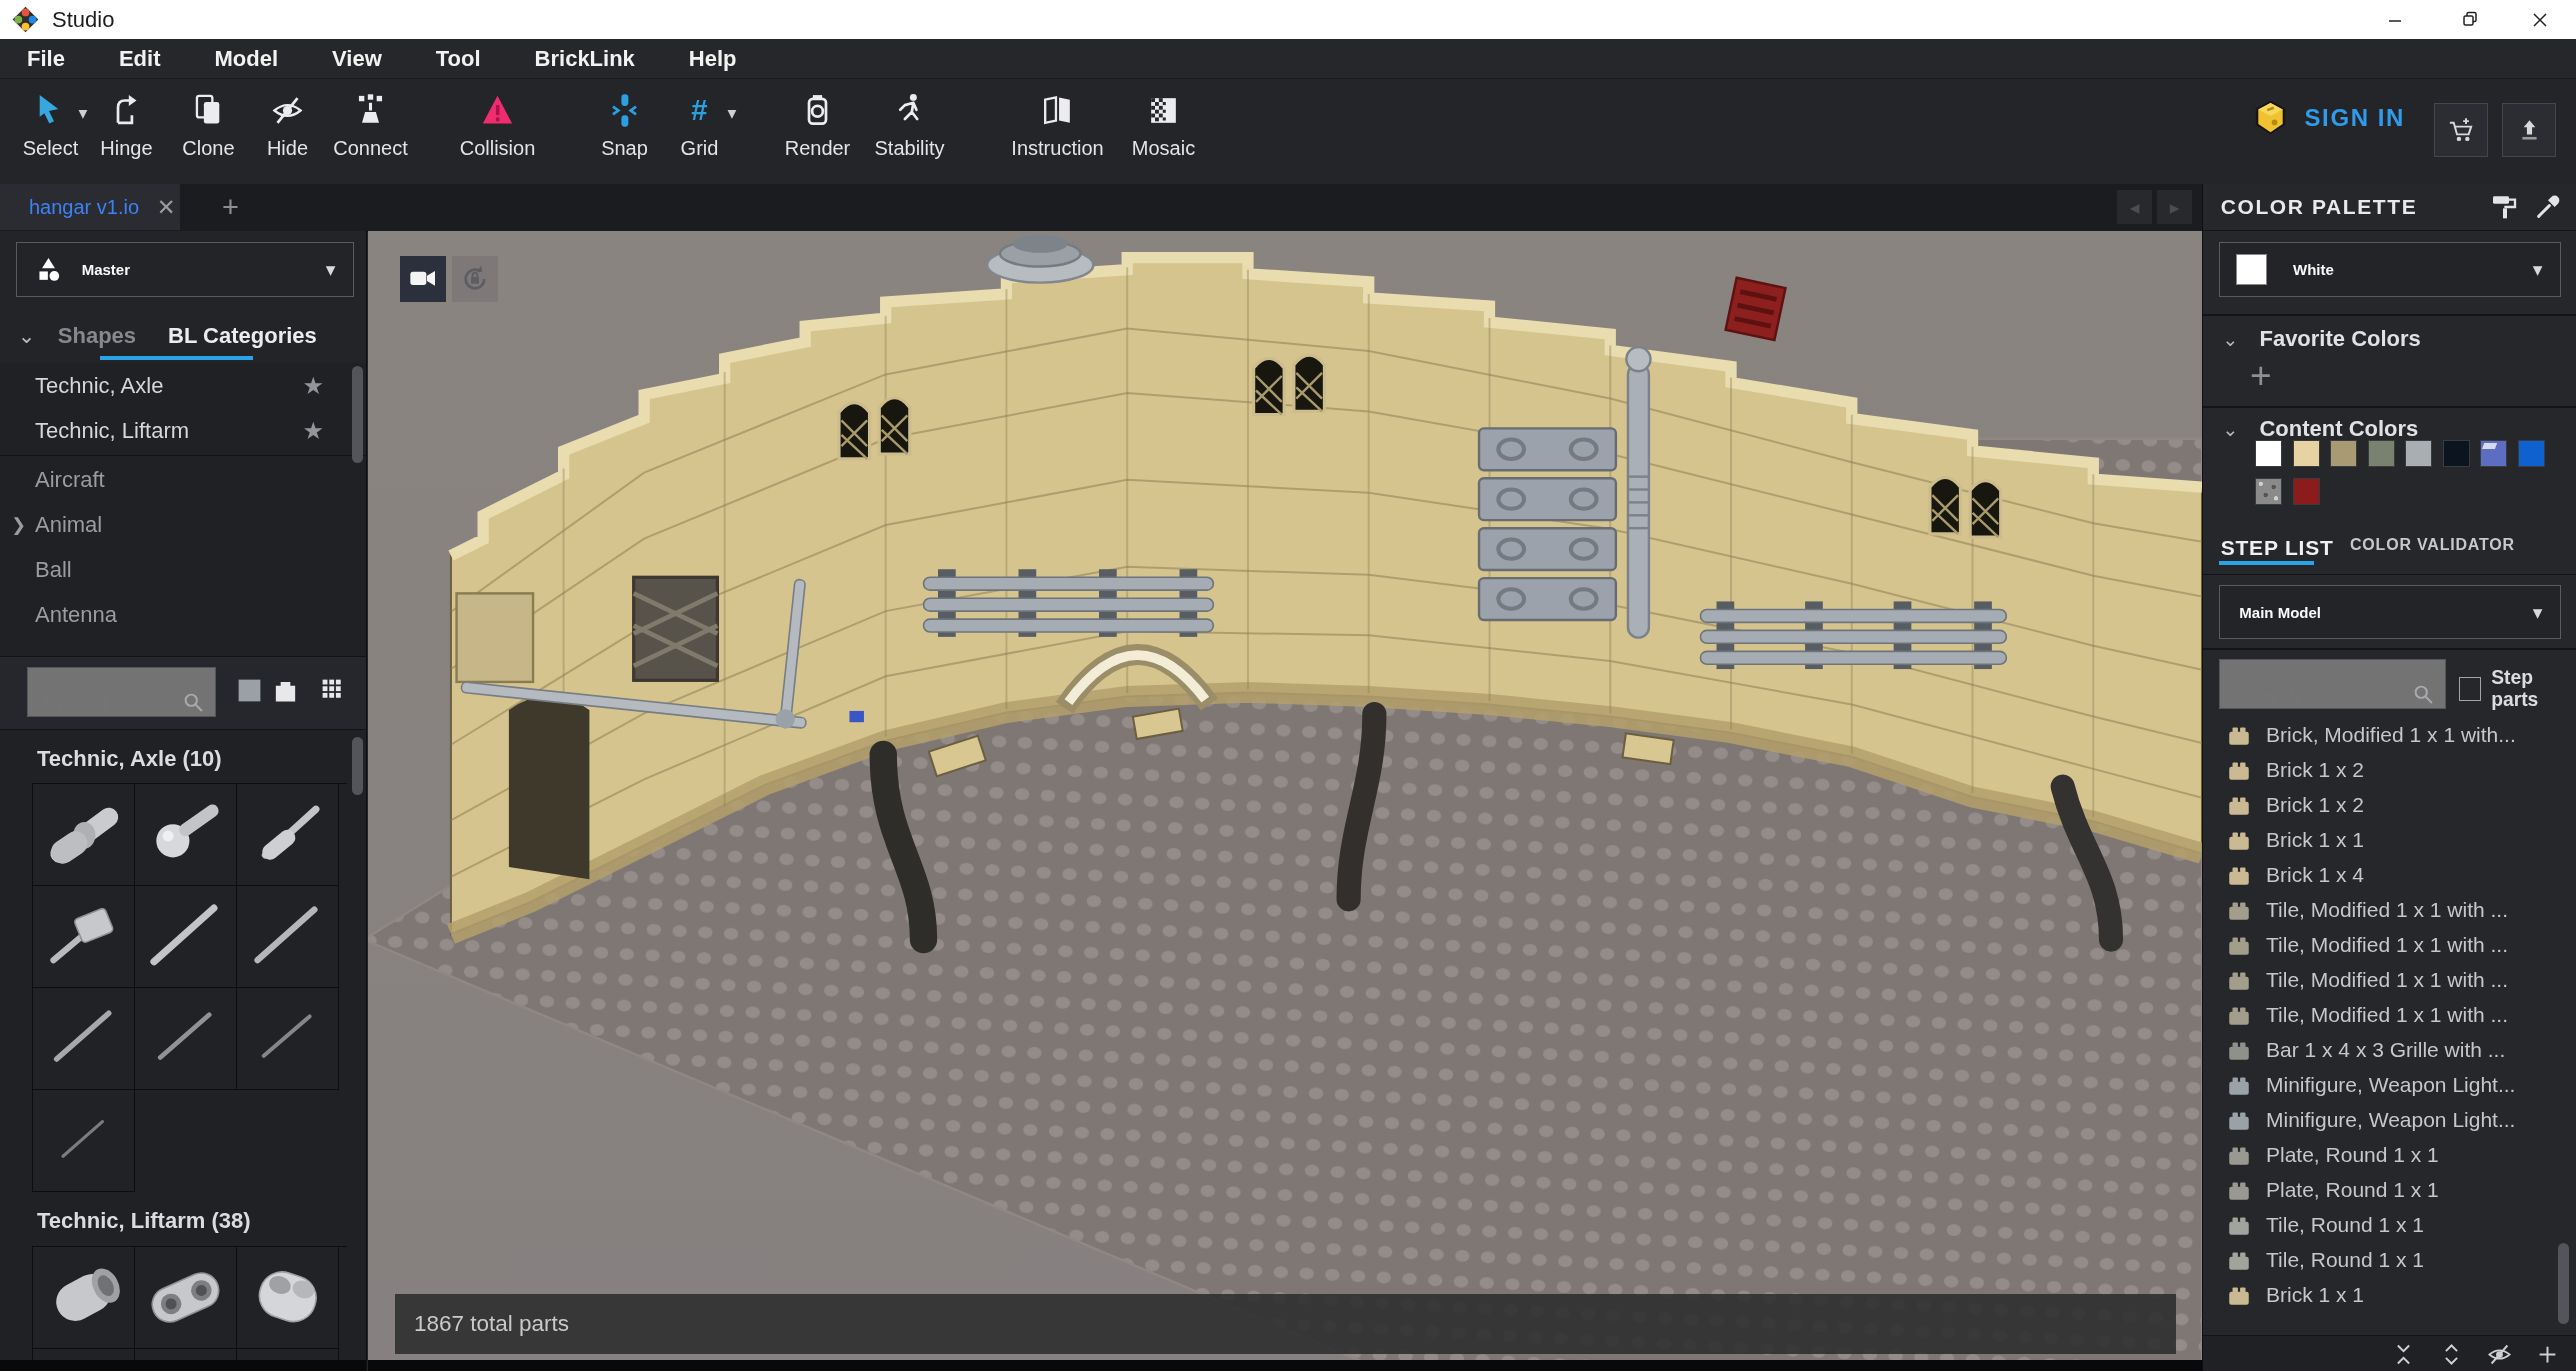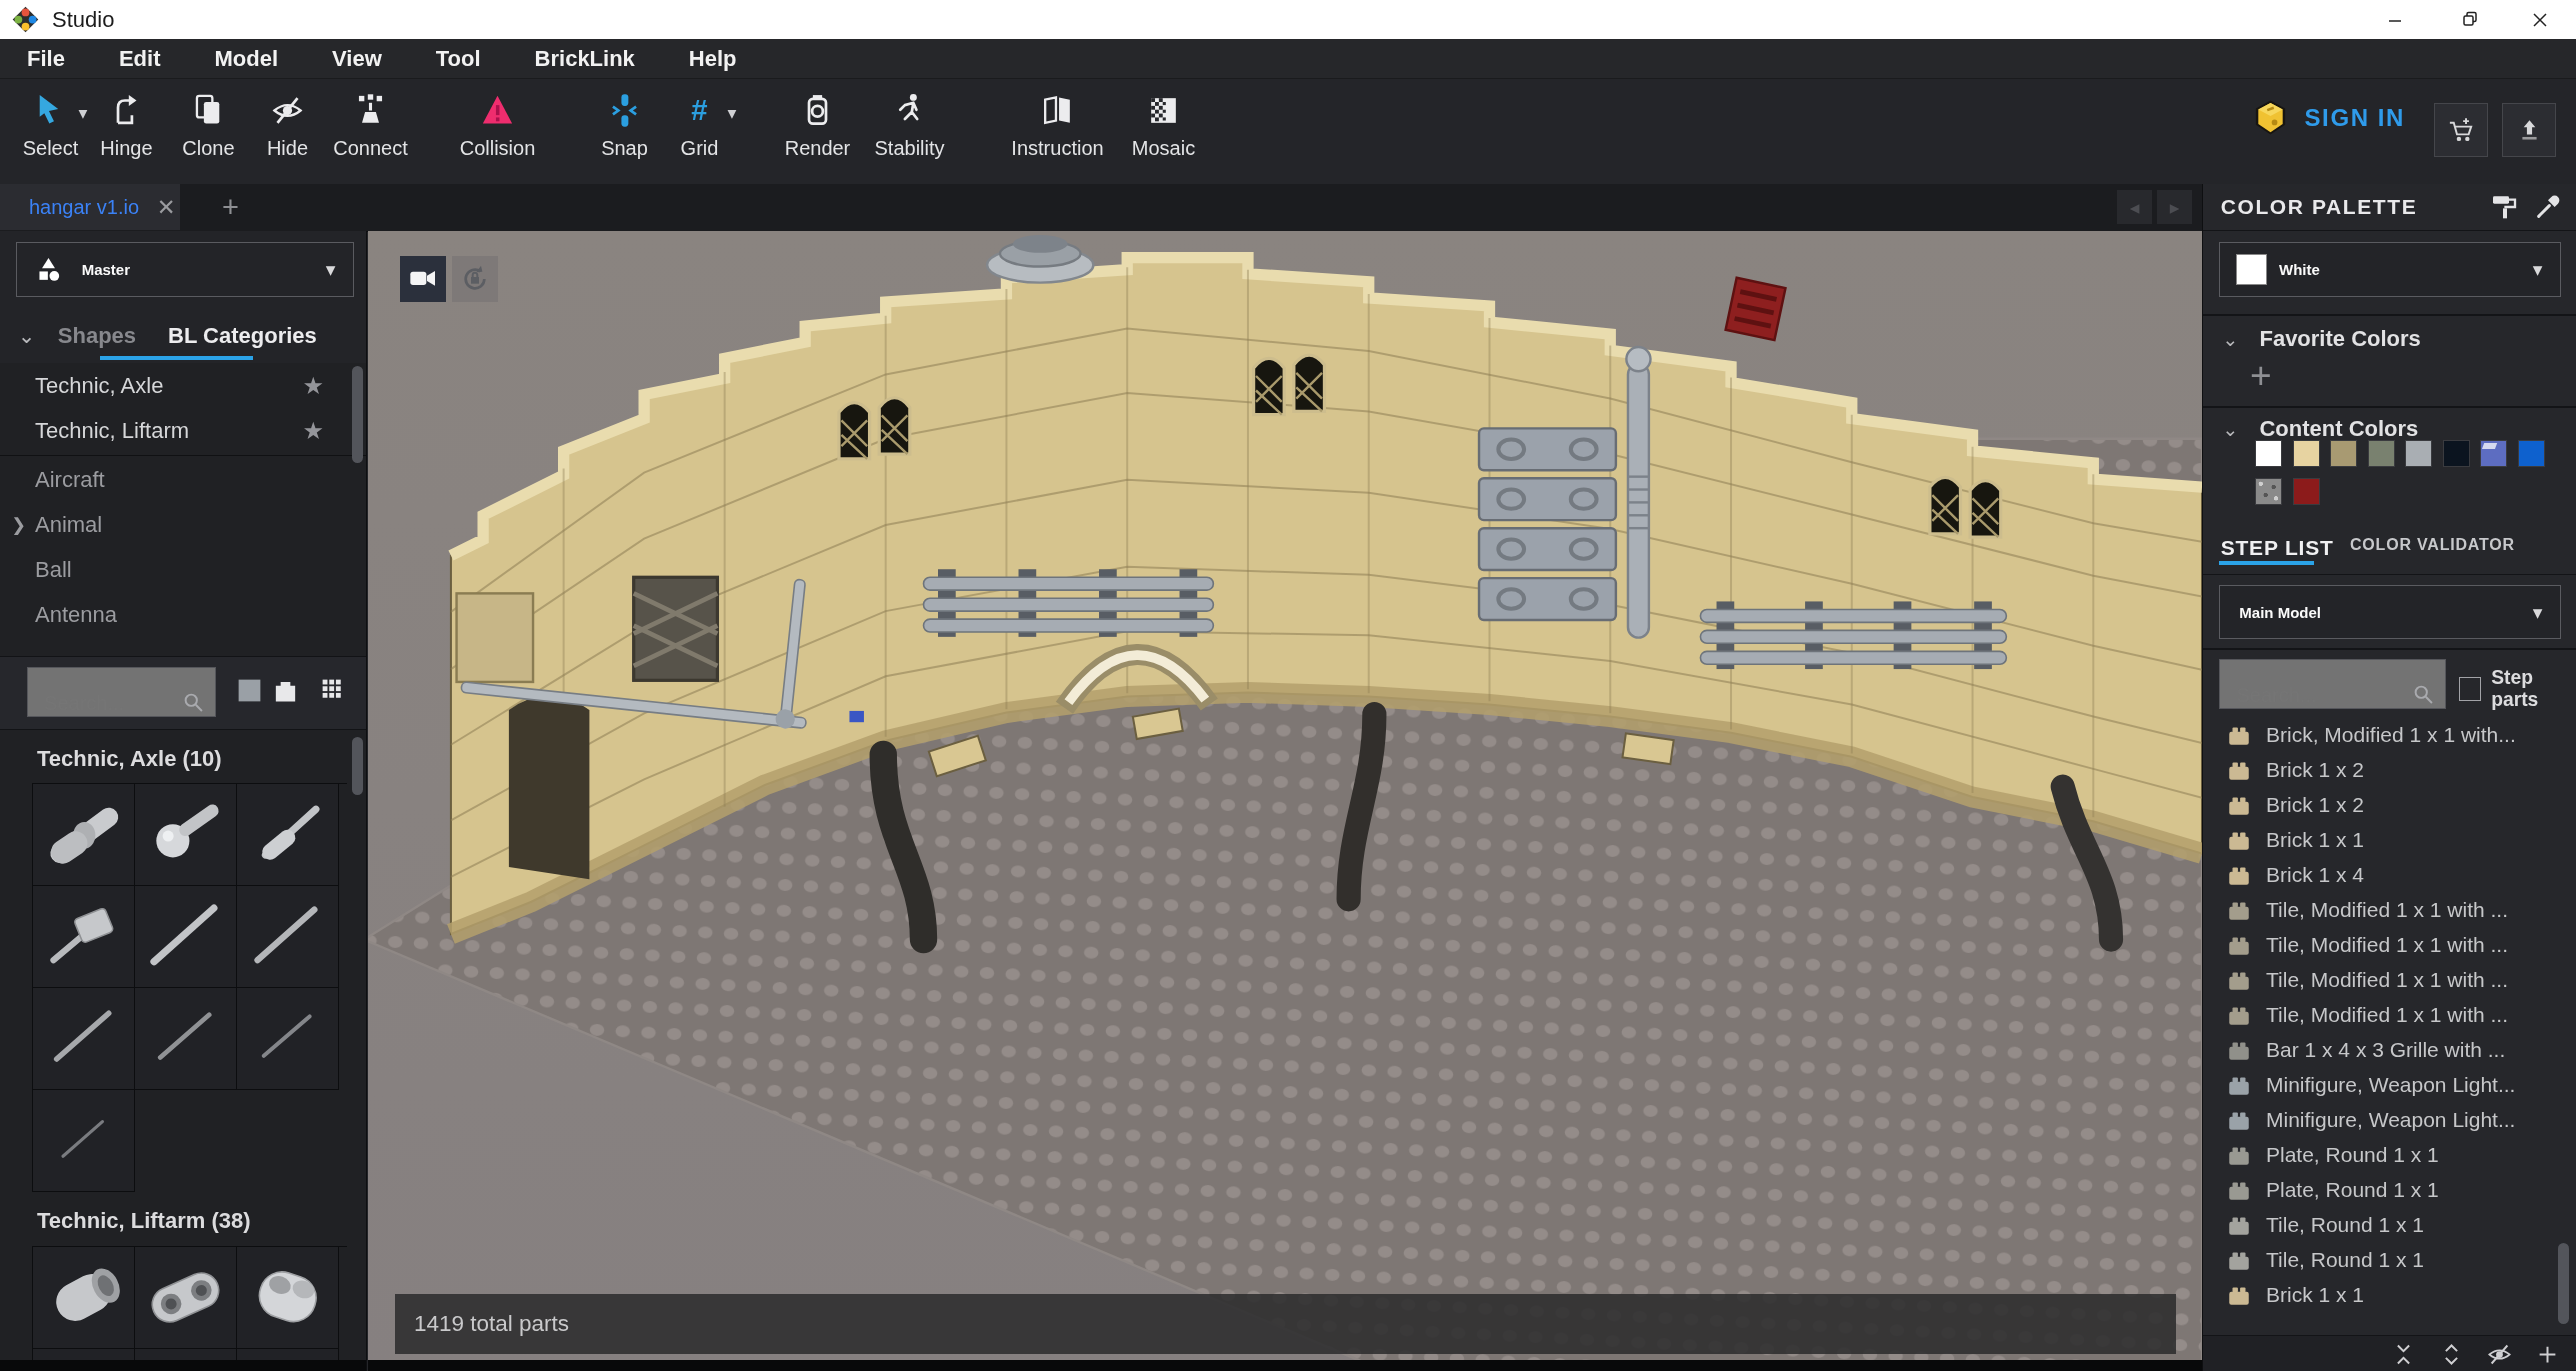--- a/index.html
+++ b/index.html
@@ -576,42 +576,42 @@
     </div>
     <div class="camb" id="cam2">
       <svg viewBox="0 0 48 48">
         <path d="M38 24 a14 14 0 1 1 -6 -11.5" fill="none" stroke="#5c5e63" stroke-width="4"></path>
         <path d="M33 4 l2 9 -9 1 Z" fill="#5c5e63"></path>
         <rect x="18" y="21" width="12" height="10" fill="#5c5e63"></rect>
         <path d="M20.5 21 v-3 a3.5 3.5 0 0 1 7 0 v3" fill="none" stroke="#5c5e63" stroke-width="3"></path>
       </svg>
     </div>
     <div id="statusbar">
-      <span class="txt">1419 total parts</span>
+      <span class="txt">1867 total parts</span>
     </div>
     <div id="vp-bottom"></div>
   </div>
 
   <div id="rpanel" class="abs">
     <div id="rp-header">
       <span class="txt">COLOR PALETTE</span>
       <span style="flex:1"></span>
       <svg viewBox="0 0 48 48" style="margin-right:11.3px">
         <rect x="6" y="8" width="24" height="11" rx="2" fill="#e4e4e6"></rect>
         <path d="M30 13 h9 v11 h-16" fill="none" stroke="#e4e4e6" stroke-width="3.5"></path>
         <rect x="21" y="26" width="6" height="15" fill="#e4e4e6"></rect>
       </svg>
       <svg viewBox="0 0 48 48" style="margin-right:13px">
         <path d="M10 38 L26 22" stroke="#e4e4e6" stroke-width="4.5" stroke-linecap="round"></path>
         <path d="M24 14 l10 10 5 -5 a5 5 0 0 0 -10 -10 Z" fill="#e4e4e6"></path>
       </svg>
     </div>
     <div class="ddbox" style="left:16px;top:58px;width:340px;height:53px;">
       <span style="width:29px;height:29px;background:#ffffff;border:0.8px solid #888;margin-left:16px;display:inline-block;"></span>
-      <span class="lbl" style="margin-left:12px">White</span>
+      <span class="lbl" style="margin-left:26px">White</span>
       <span class="dn">▾</span>
     </div>
     <div class="divline" style="top:130px"></div>
     <div class="rsect-head" style="left:19.3px;top:142px;">
       <span class="chev">⌄</span>
       <span>Favorite Colors</span>
     </div>
     <div id="fav-plus">+</div>
     <div class="divline" style="top:222px"></div>
     <div class="rsect-head" style="left:19.3px;top:232px;">

